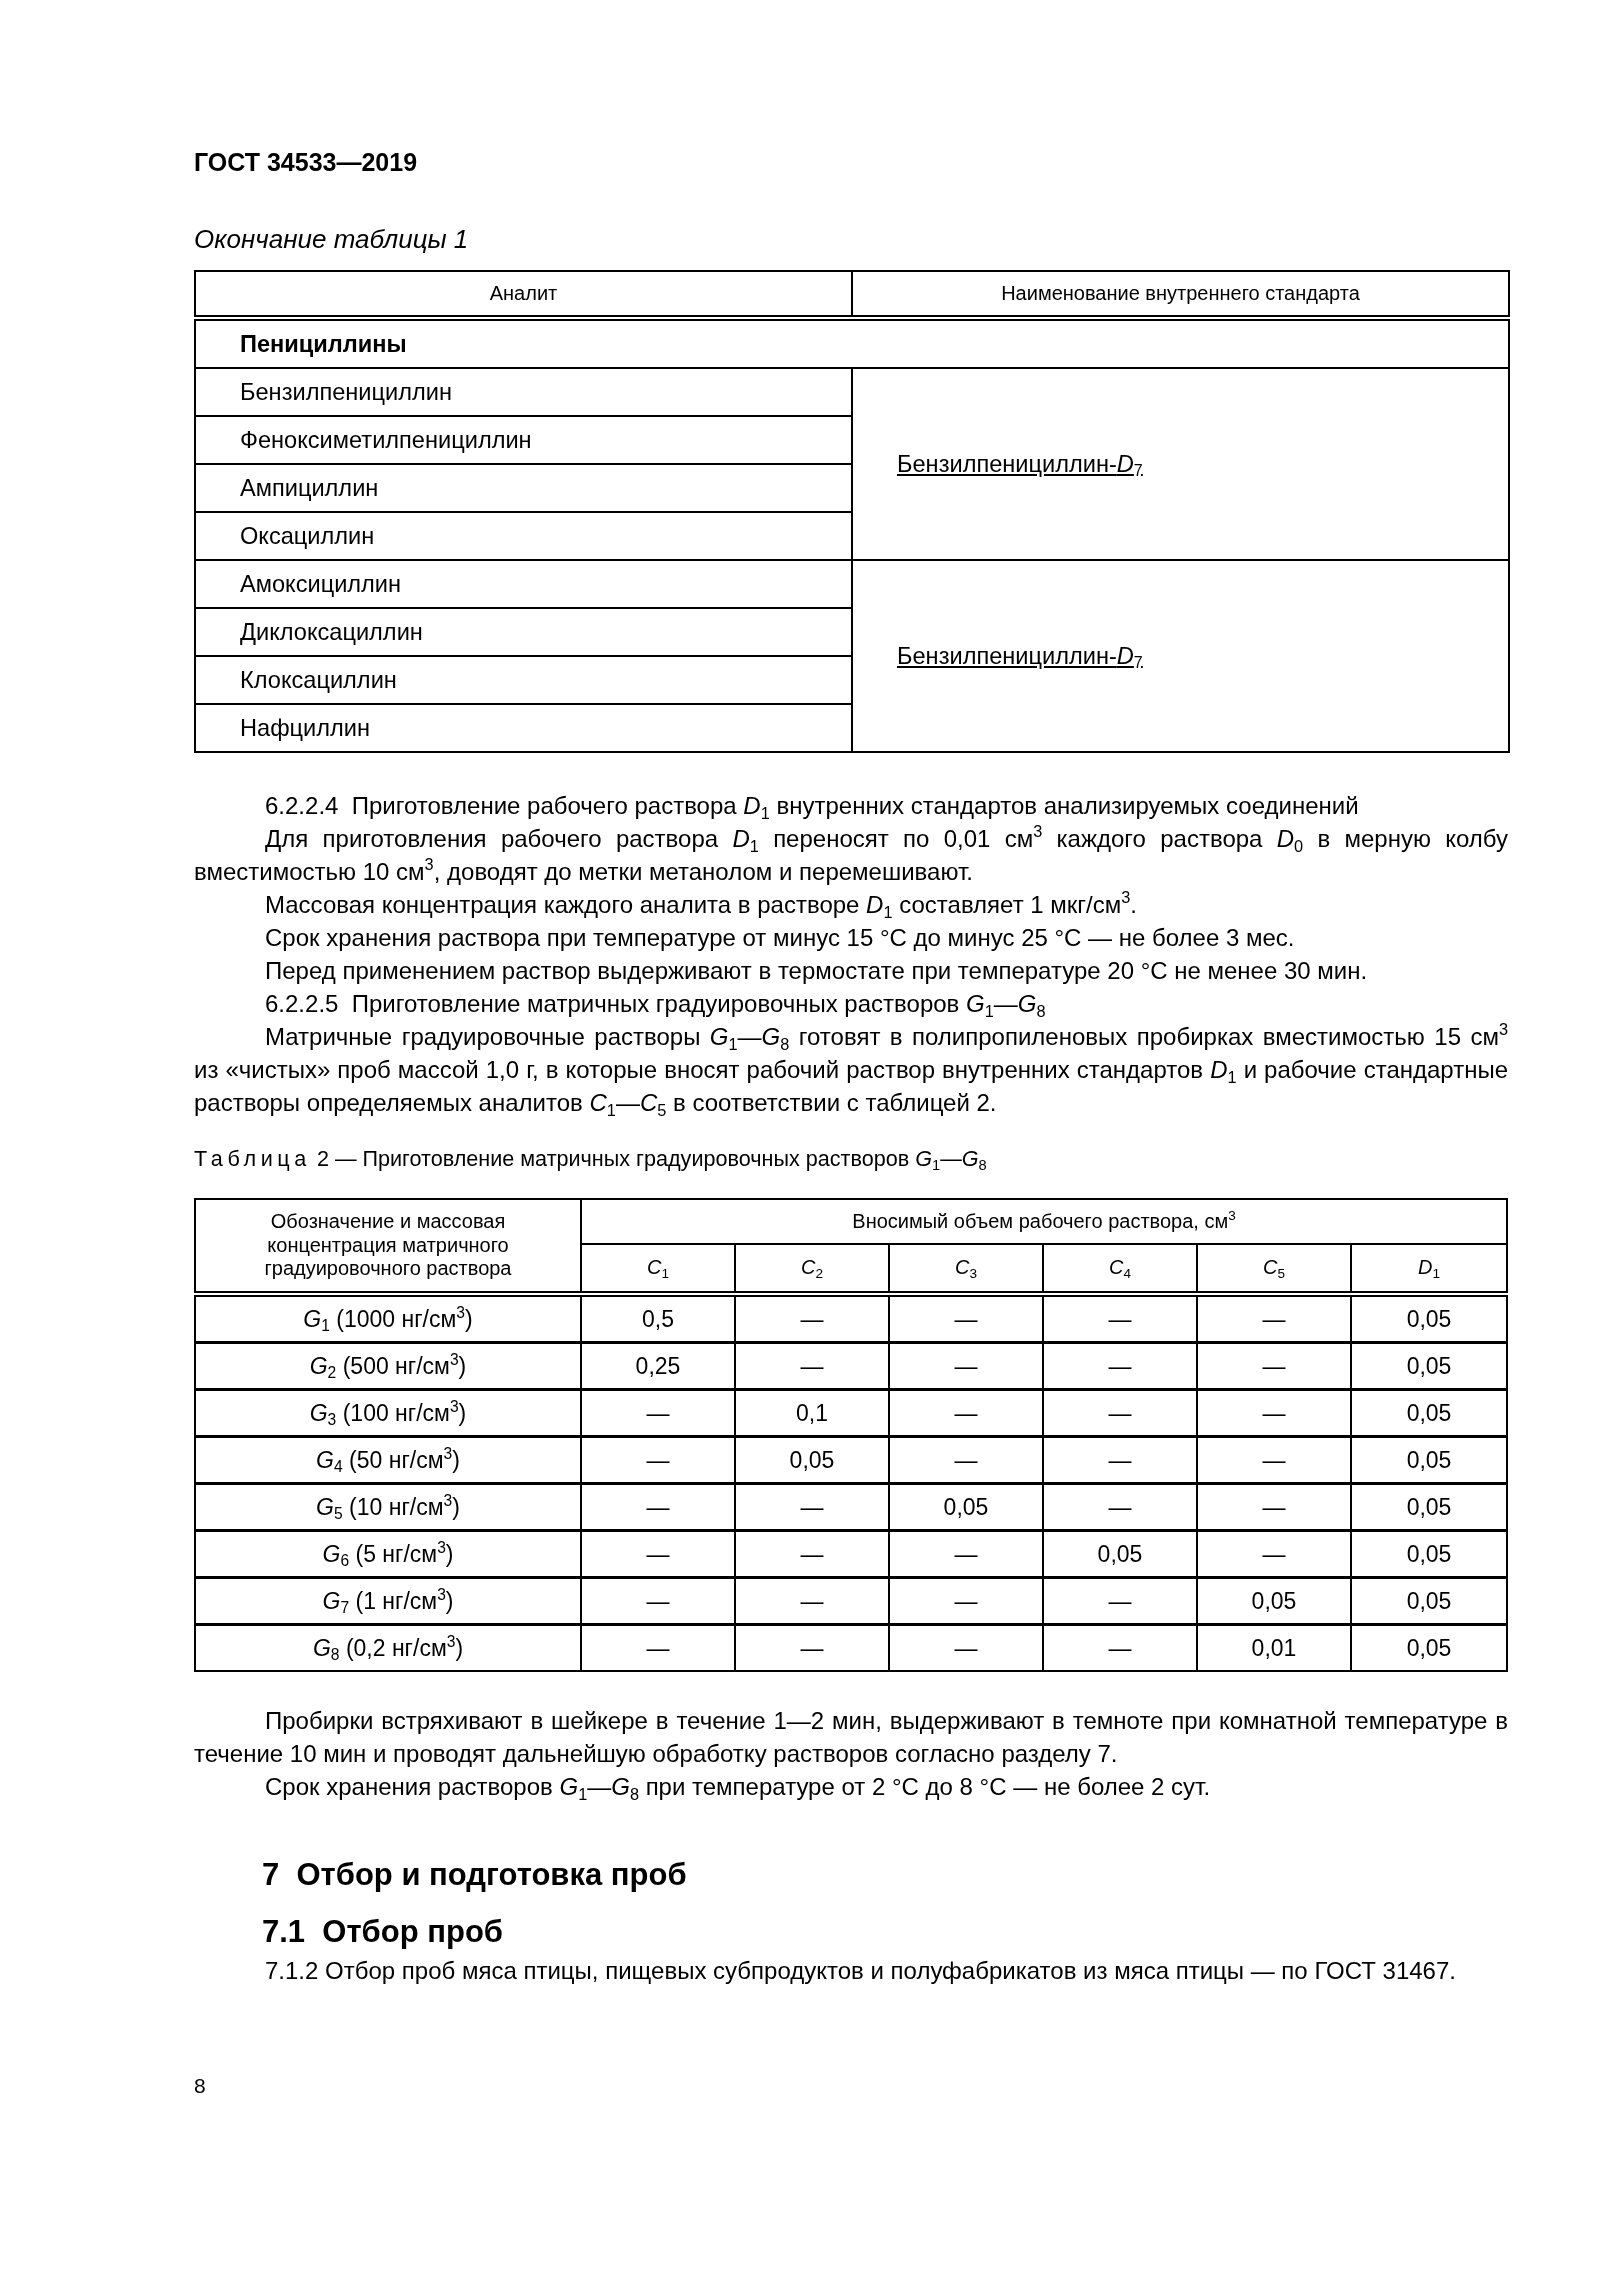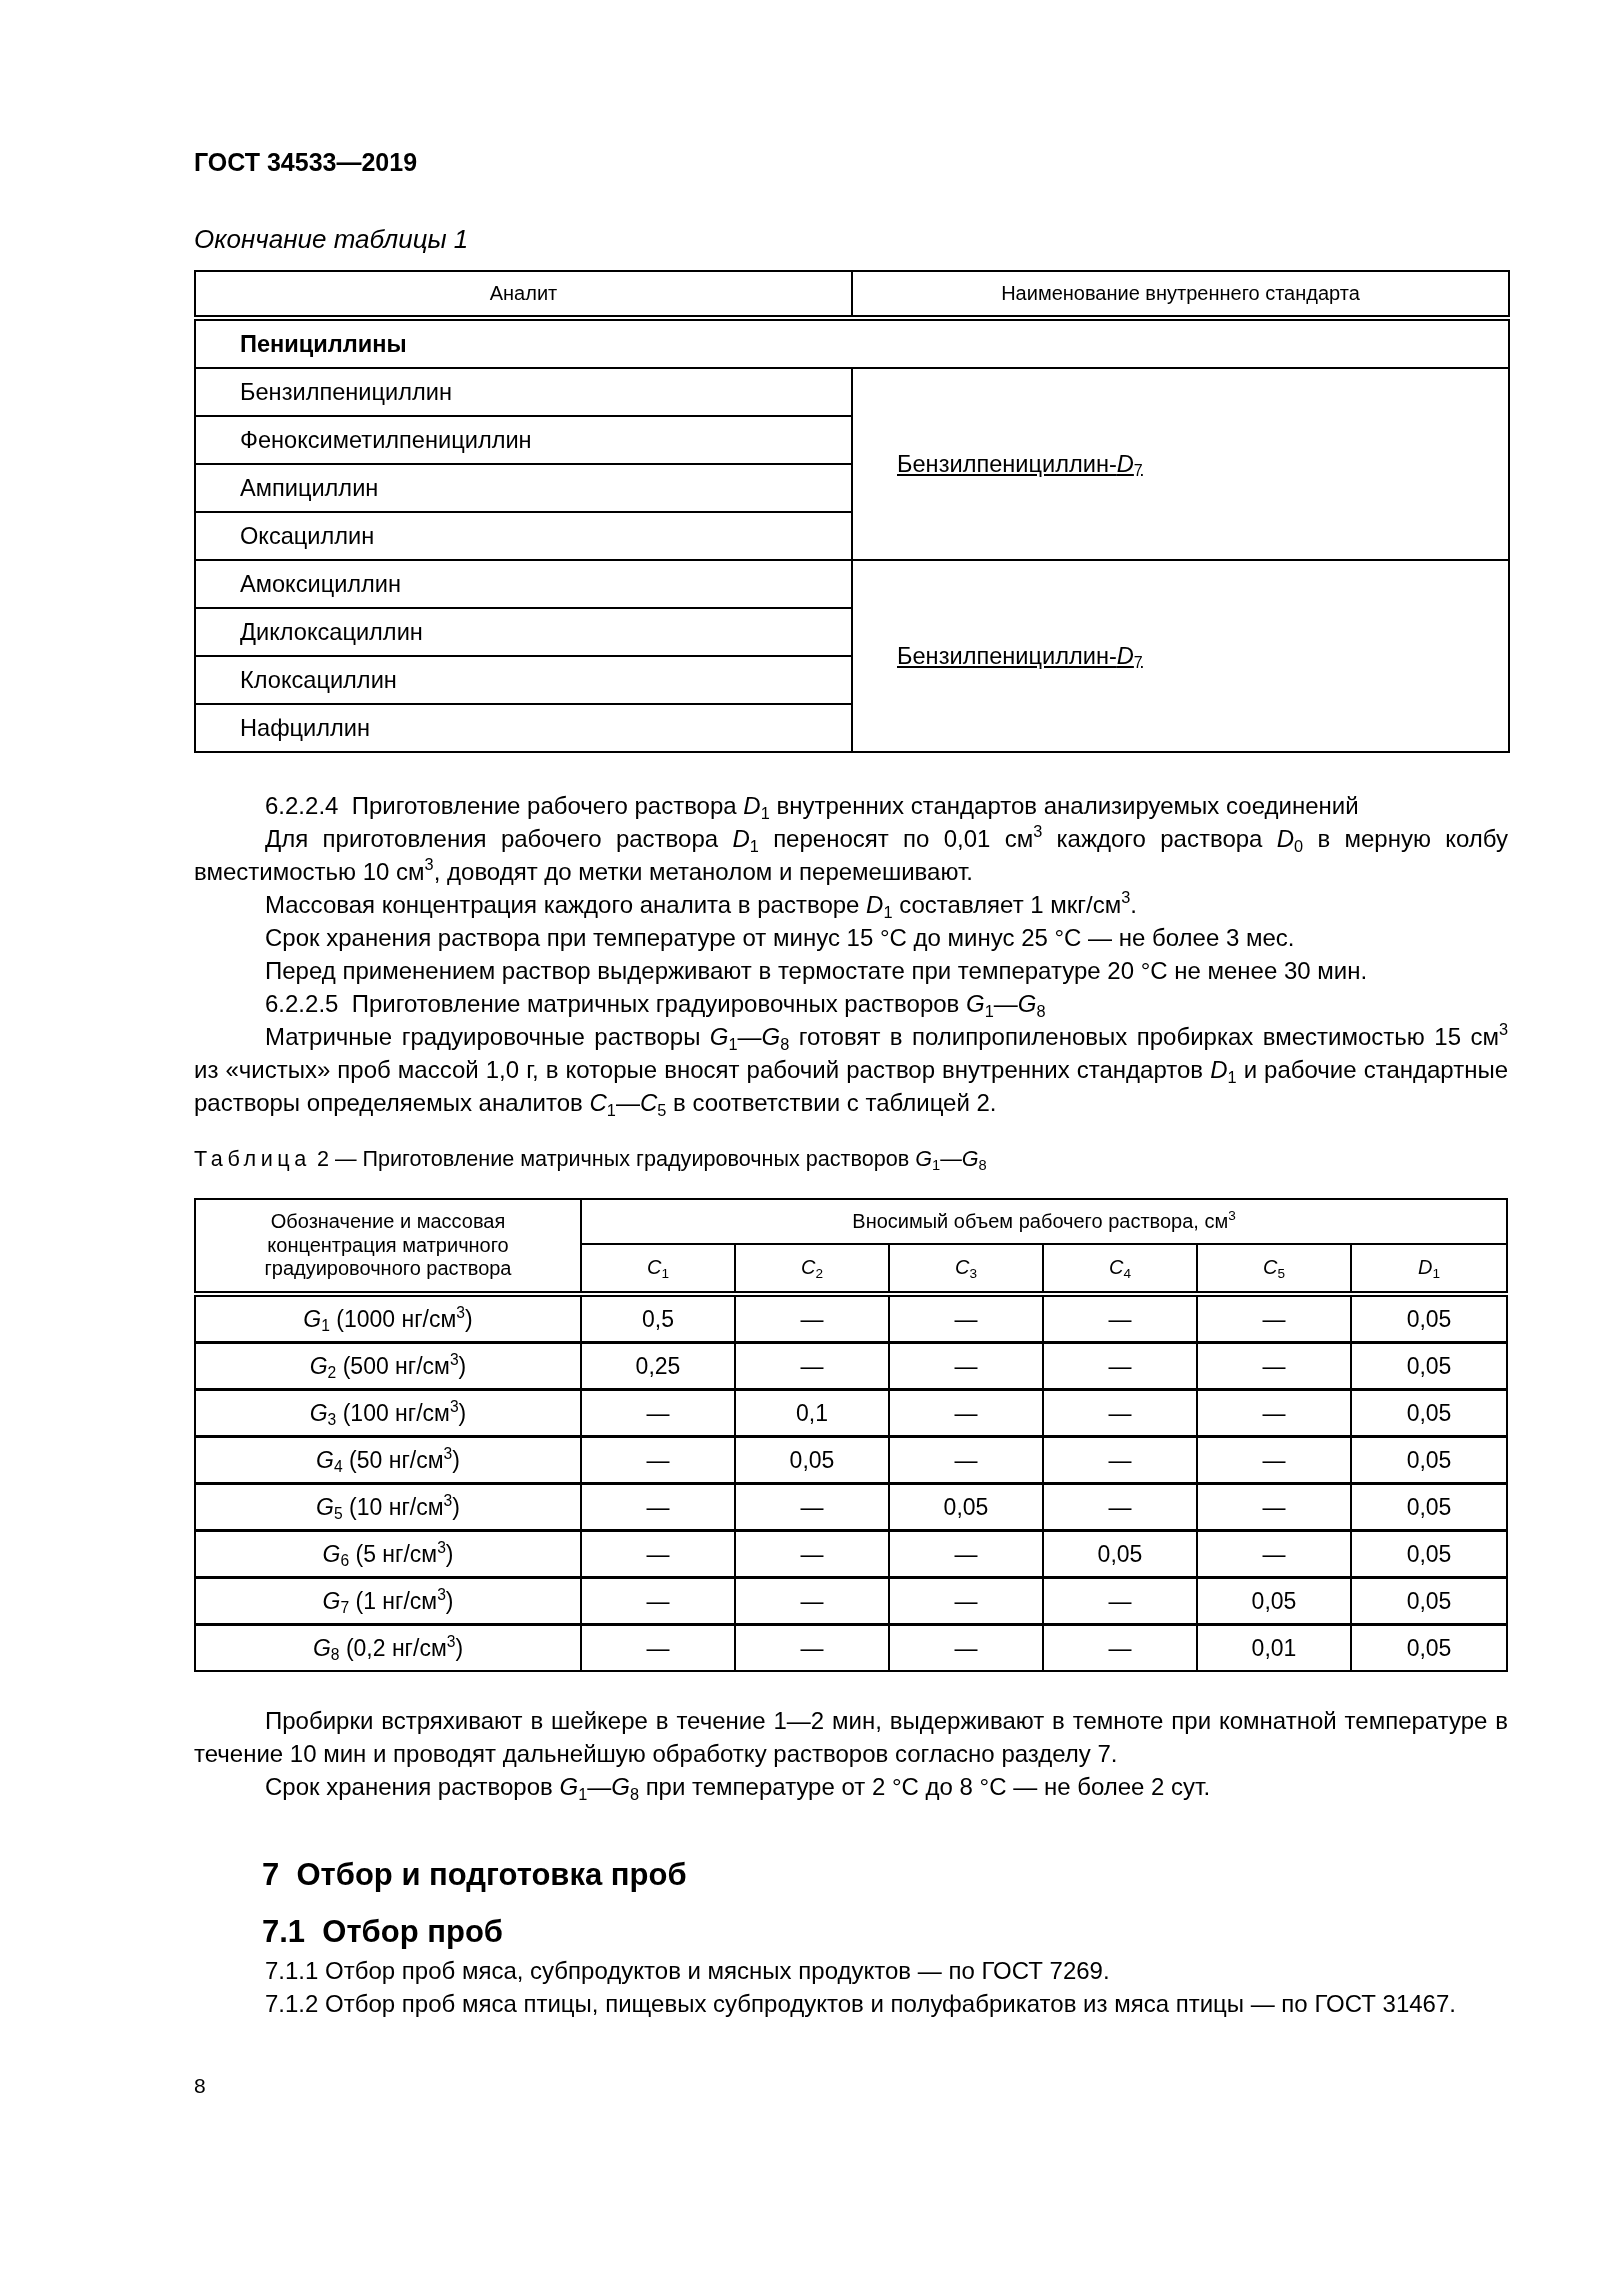--- a/index.html
+++ b/index.html
@@ -249,18 +249,17 @@
   <p class="nojust">
     <span>Срок хранения растворов</span>
     <i class="v">G</i><sub>1</sub><span>—</span><i class="v">G</i><sub>8</sub>
     <span>при температуре от 2 °С до 8 °С — не более 2 сут.</span>
   </p>
 </div>
 
 <div class="abs h-section" style="white-space:pre;">7  Отбор и подготовка проб</div>
 <div class="abs h-sub" style="white-space:pre;">7.1  Отбор проб</div>
 <div class="para" style="top:1954px;">
-  <p class="nojust">7.1.1  Отбор проб мяса, субпродуктов и мясных продуктов — по ГОСТ 7269.</p>
   <p>7.1.2 Отбор проб мяса птицы, пищевых субпродуктов и полуфабрикатов из мяса птицы — по ГОСТ 31467.</p>
 </div>
 
 <div class="abs pagenum">8</div>
 
 
 </body></html>

